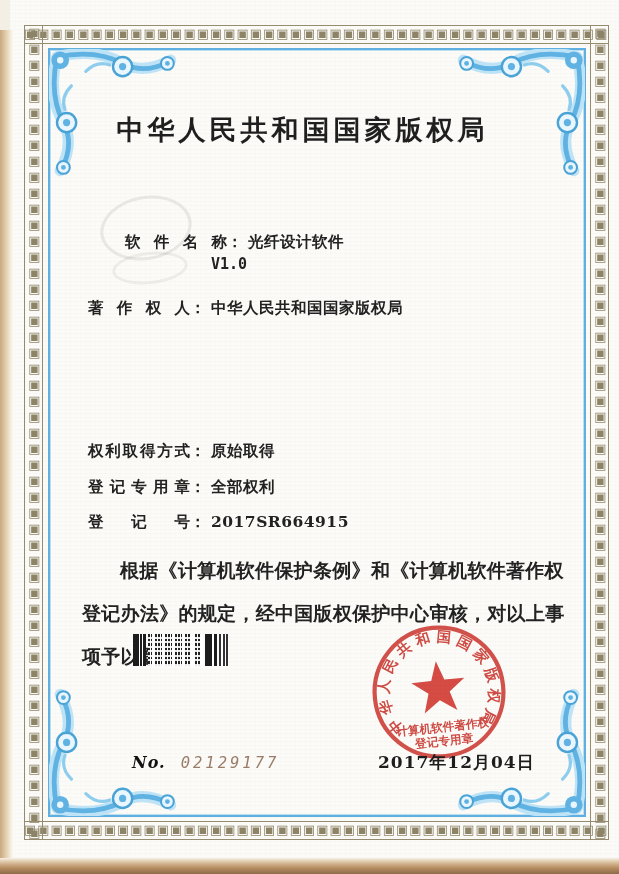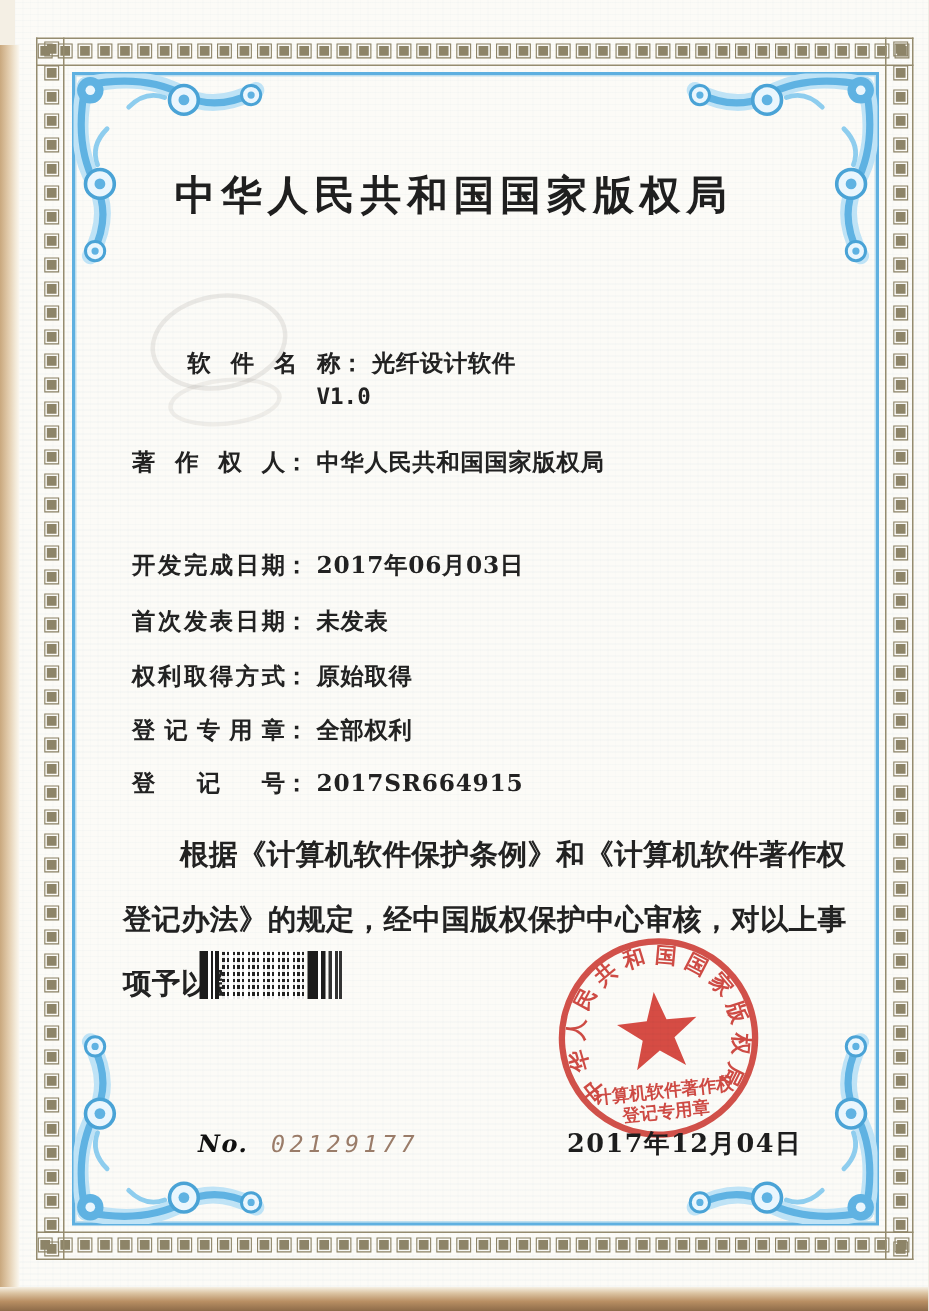--- a/index.html
+++ b/index.html
@@ -134,26 +134,20 @@
 
     <div class="title1">中华人民共和国国家版权局</div>
 
     <div class="row r1">
       <span class="lbl">软件名称</span><span class="col">：</span><span class="val">光纤设计软件</span>
     </div>
     <div class="val2 v2">V1.0</div>
     <div class="row r2">
       <span class="lbl">著作权人</span><span class="col">：</span><span class="val">中华人民共和国国家版权局</span>
     </div>
-    <div class="row r3">
-      <span class="lbl">开发完成日期</span><span class="col">：</span><span class="val">2017年06月03日</span>
-    </div>
-    <div class="row r4">
-      <span class="lbl">首次发表日期</span><span class="col">：</span><span class="val">未发表</span>
-    </div>
     <div class="row r5">
       <span class="lbl">权利取得方式</span><span class="col">：</span><span class="val">原始取得</span>
     </div>
     <div class="row r6">
       <span class="lbl">登记专用章</span><span class="col">：</span><span class="val">全部权利</span>
     </div>
     <div class="row r7">
       <span class="lbl">登记号</span><span class="col">：</span><span class="val">2017SR664915</span>
     </div>
 

